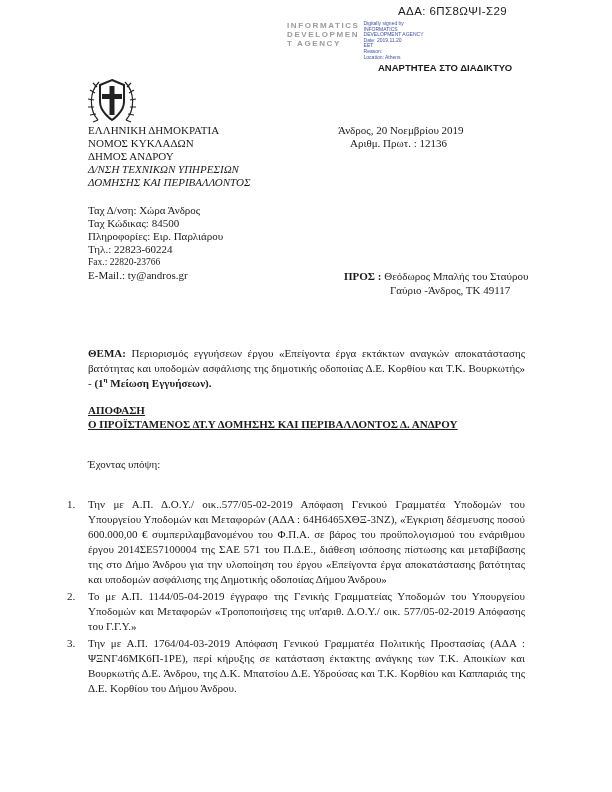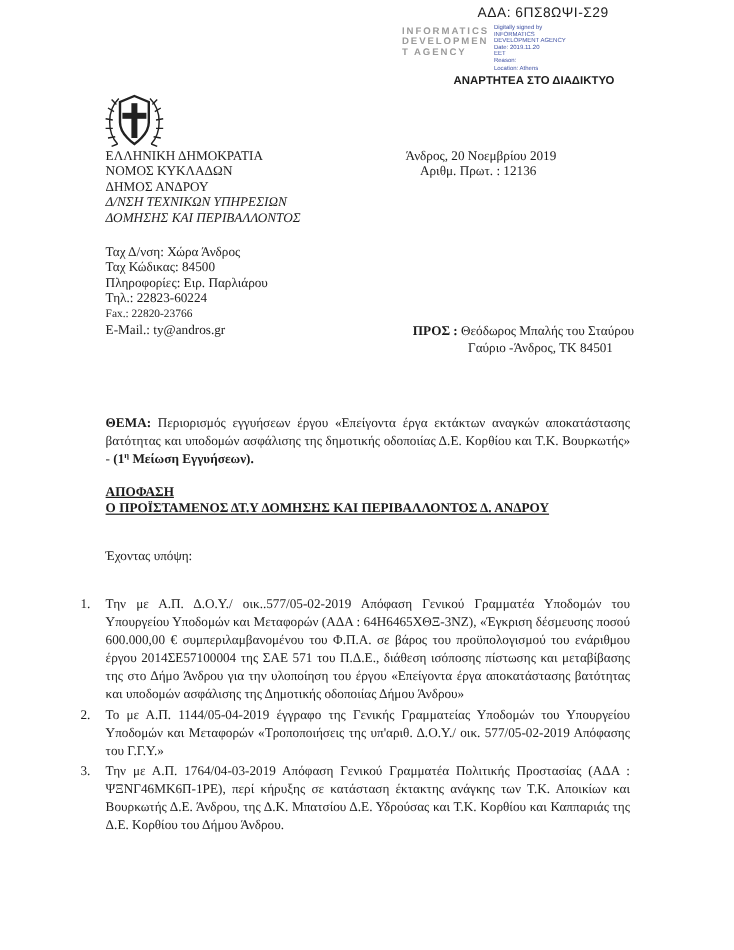--- a/index.html
+++ b/index.html
@@ -3,21 +3,21 @@
 <meta charset="utf-8">
 <style>
   html,body{margin:0;padding:0;}
   body{background:#ffffff;width:612px;height:792px;}
   .page{position:relative;width:612px;height:792px;background:#ffffff;
         font-family:"Liberation Serif","DejaVu Serif",serif;color:#1c1c1c;overflow:hidden;}
 
   .ada{position:absolute;top:5px;left:398px;font-family:"Liberation Sans",sans-serif;
        font-size:11.5px;letter-spacing:0.4px;}
 
-  .stamp{position:absolute;top:21px;left:287px;display:flex;gap:4px;align-items:flex-start;margin-left:48px;}
+  .stamp{position:absolute;top:21px;left:287px;display:flex;gap:4px;align-items:flex-start;}
   .stamp-agency{font-family:"Liberation Sans",sans-serif;font-size:8px;font-weight:bold;
                 letter-spacing:1.6px;line-height:9px;color:#9b9b9b;}
   .stamp-sig{font-family:"Liberation Sans",sans-serif;font-size:5px;line-height:5.6px;
              color:#3f51a3;width:64px;}
   .posted{position:absolute;top:29px;left:378px;font-family:"Liberation Sans",sans-serif;
           font-size:9.5px;font-weight:bold;white-space:nowrap;margin-top:33px;}
 
   .emblem{position:absolute;top:76px;left:86px;width:52px;height:48px;}
 
   .org{position:absolute;top:124px;left:88px;font-size:11px;line-height:13px;}
@@ -109,21 +109,21 @@
     <div class="small">Fax.: 22820-23766</div>
     <div>
       <span>E-Mail.: </span><a class="email-link">ty@andros.gr</a>
     </div>
   </div>
 
   <div class="recipient">
     <div>
       <span class="bold">ΠΡΟΣ :</span><span> Θεόδωρος Μπαλής του Σταύρου</span>
     </div>
-    <div class="addr">Γαύριο -Άνδρος, ΤΚ 84501</div>
+    <div class="addr">Γαύριο -Άνδρος, ΤΚ 49117</div>
   </div>
 
   <div class="subject">
     <span class="bold">ΘΕΜΑ: </span><span>Περιορισμός εγγυήσεων έργου «Επείγοντα έργα εκτάκτων αναγκών αποκατάστασης βατότητας και υποδομών ασφάλισης της δημοτικής οδοποιίας Δ.Ε. Κορθίου και Τ.Κ. Βουρκωτής» - </span><span class="bold"><span>(1</span><sup>η</sup><span> Μείωση Εγγυήσεων).</span></span>
   </div>
 
   <div class="decision">
     <div class="u">ΑΠΟΦΑΣΗ</div>
     <div class="u">Ο ΠΡΟΪΣΤΑΜΕΝΟΣ ΔΤ.Υ ΔΟΜΗΣΗΣ ΚΑΙ ΠΕΡΙΒΑΛΛΟΝΤΟΣ Δ. ΑΝΔΡΟΥ</div>
   </div>

